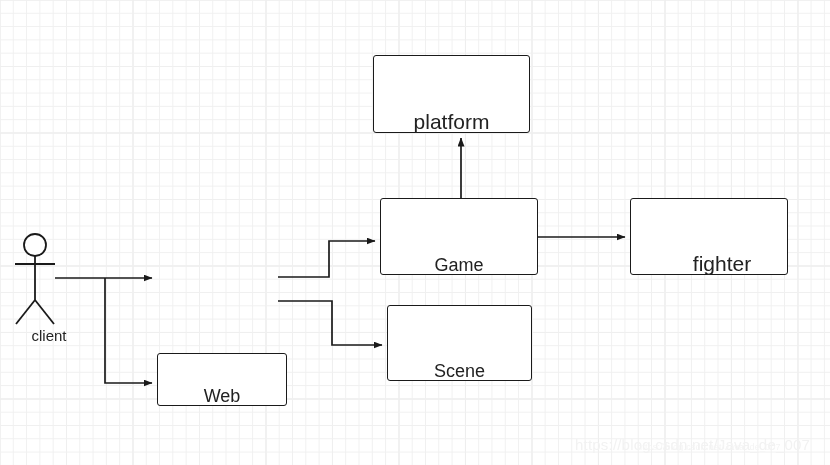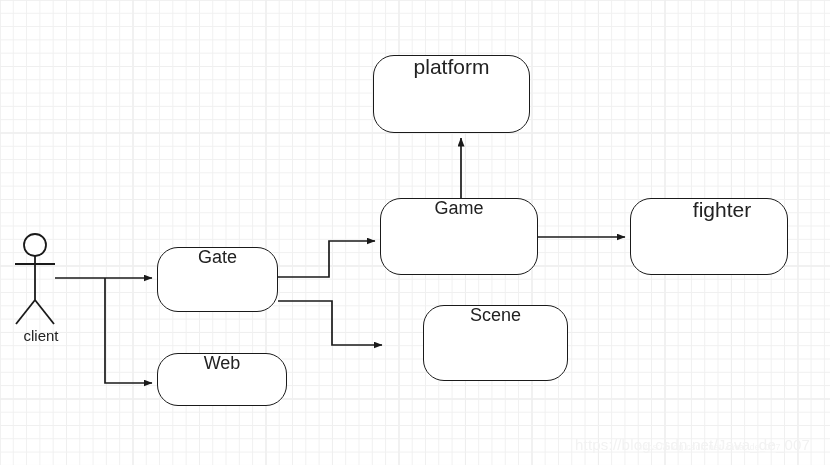--- a/index.html
+++ b/index.html
@@ -31,51 +31,51 @@
     left: 0;
     top: 0;
     width: 830px;
     height: 465px;
   }
   .node {
     position: absolute;
     box-sizing: border-box;
     background: #ffffff;
     border: 1.6px solid #1a1a1a;
-    border-radius: 21px;
+    border-radius: 3px;
     display: flex;
-    align-items: flex-start;
+    align-items: flex-end;
     justify-content: center;
     color: #222222;
   }
   .node-label {
     color: #222222;
     line-height: 1;
     white-space: nowrap;
   }
   .node.size-lg .node-label { font-size: 21px; }
   .node.size-sm .node-label { font-size: 18px; }
 
   #node-platform { left: 373px; top: 55px;  width: 157px; height: 78px; }
   #node-game     { left: 380px; top: 198px; width: 158px; height: 77px; }
   #node-fighter  { left: 630px; top: 198px; width: 158px; height: 77px; padding-left: 26px; }
-  #node-scene    { left: 387px; top: 305px; width: 145px; height: 76px; margin-left: 36px; }
+  #node-scene    { left: 387px; top: 305px; width: 145px; height: 76px; }
   #node-gate     { left: 157px; top: 247px; width: 121px; height: 65px; }
   #node-web      { left: 157px; top: 353px; width: 130px; height: 53px; }
 
   #actor-client {
     position: absolute;
     left: 6px;
     top: 232px;
     width: 62px;
     height: 116px;
   }
   #actor-client-label {
     position: absolute;
-    left: 4px;
+    left: 12px;
     top: 327px;
     width: 74px;
     text-align: center;
     font-size: 15px;
     color: #222222;
   }
   #watermark {
     position: absolute;
     left: 575px;
     top: 436px;
@@ -137,23 +137,20 @@
   </div>
 
   <div class="node size-lg" id="node-fighter">
     <span class="node-label">fighter</span>
   </div>
 
   <div class="node size-sm" id="node-scene">
     <span class="node-label">Scene</span>
   </div>
 
-  <div class="node size-sm" id="node-gate">
-    <span class="node-label">Gate</span>
-  </div>
 
   <div class="node size-sm" id="node-web">
     <span class="node-label">Web</span>
   </div>
 
   <div id="watermark">
     <span>https://blog.csdn.net/Java_de_007</span>
     <span class="wm-sub">https://blog.csdn.net/Java_de_007</span>
   </div>
 

